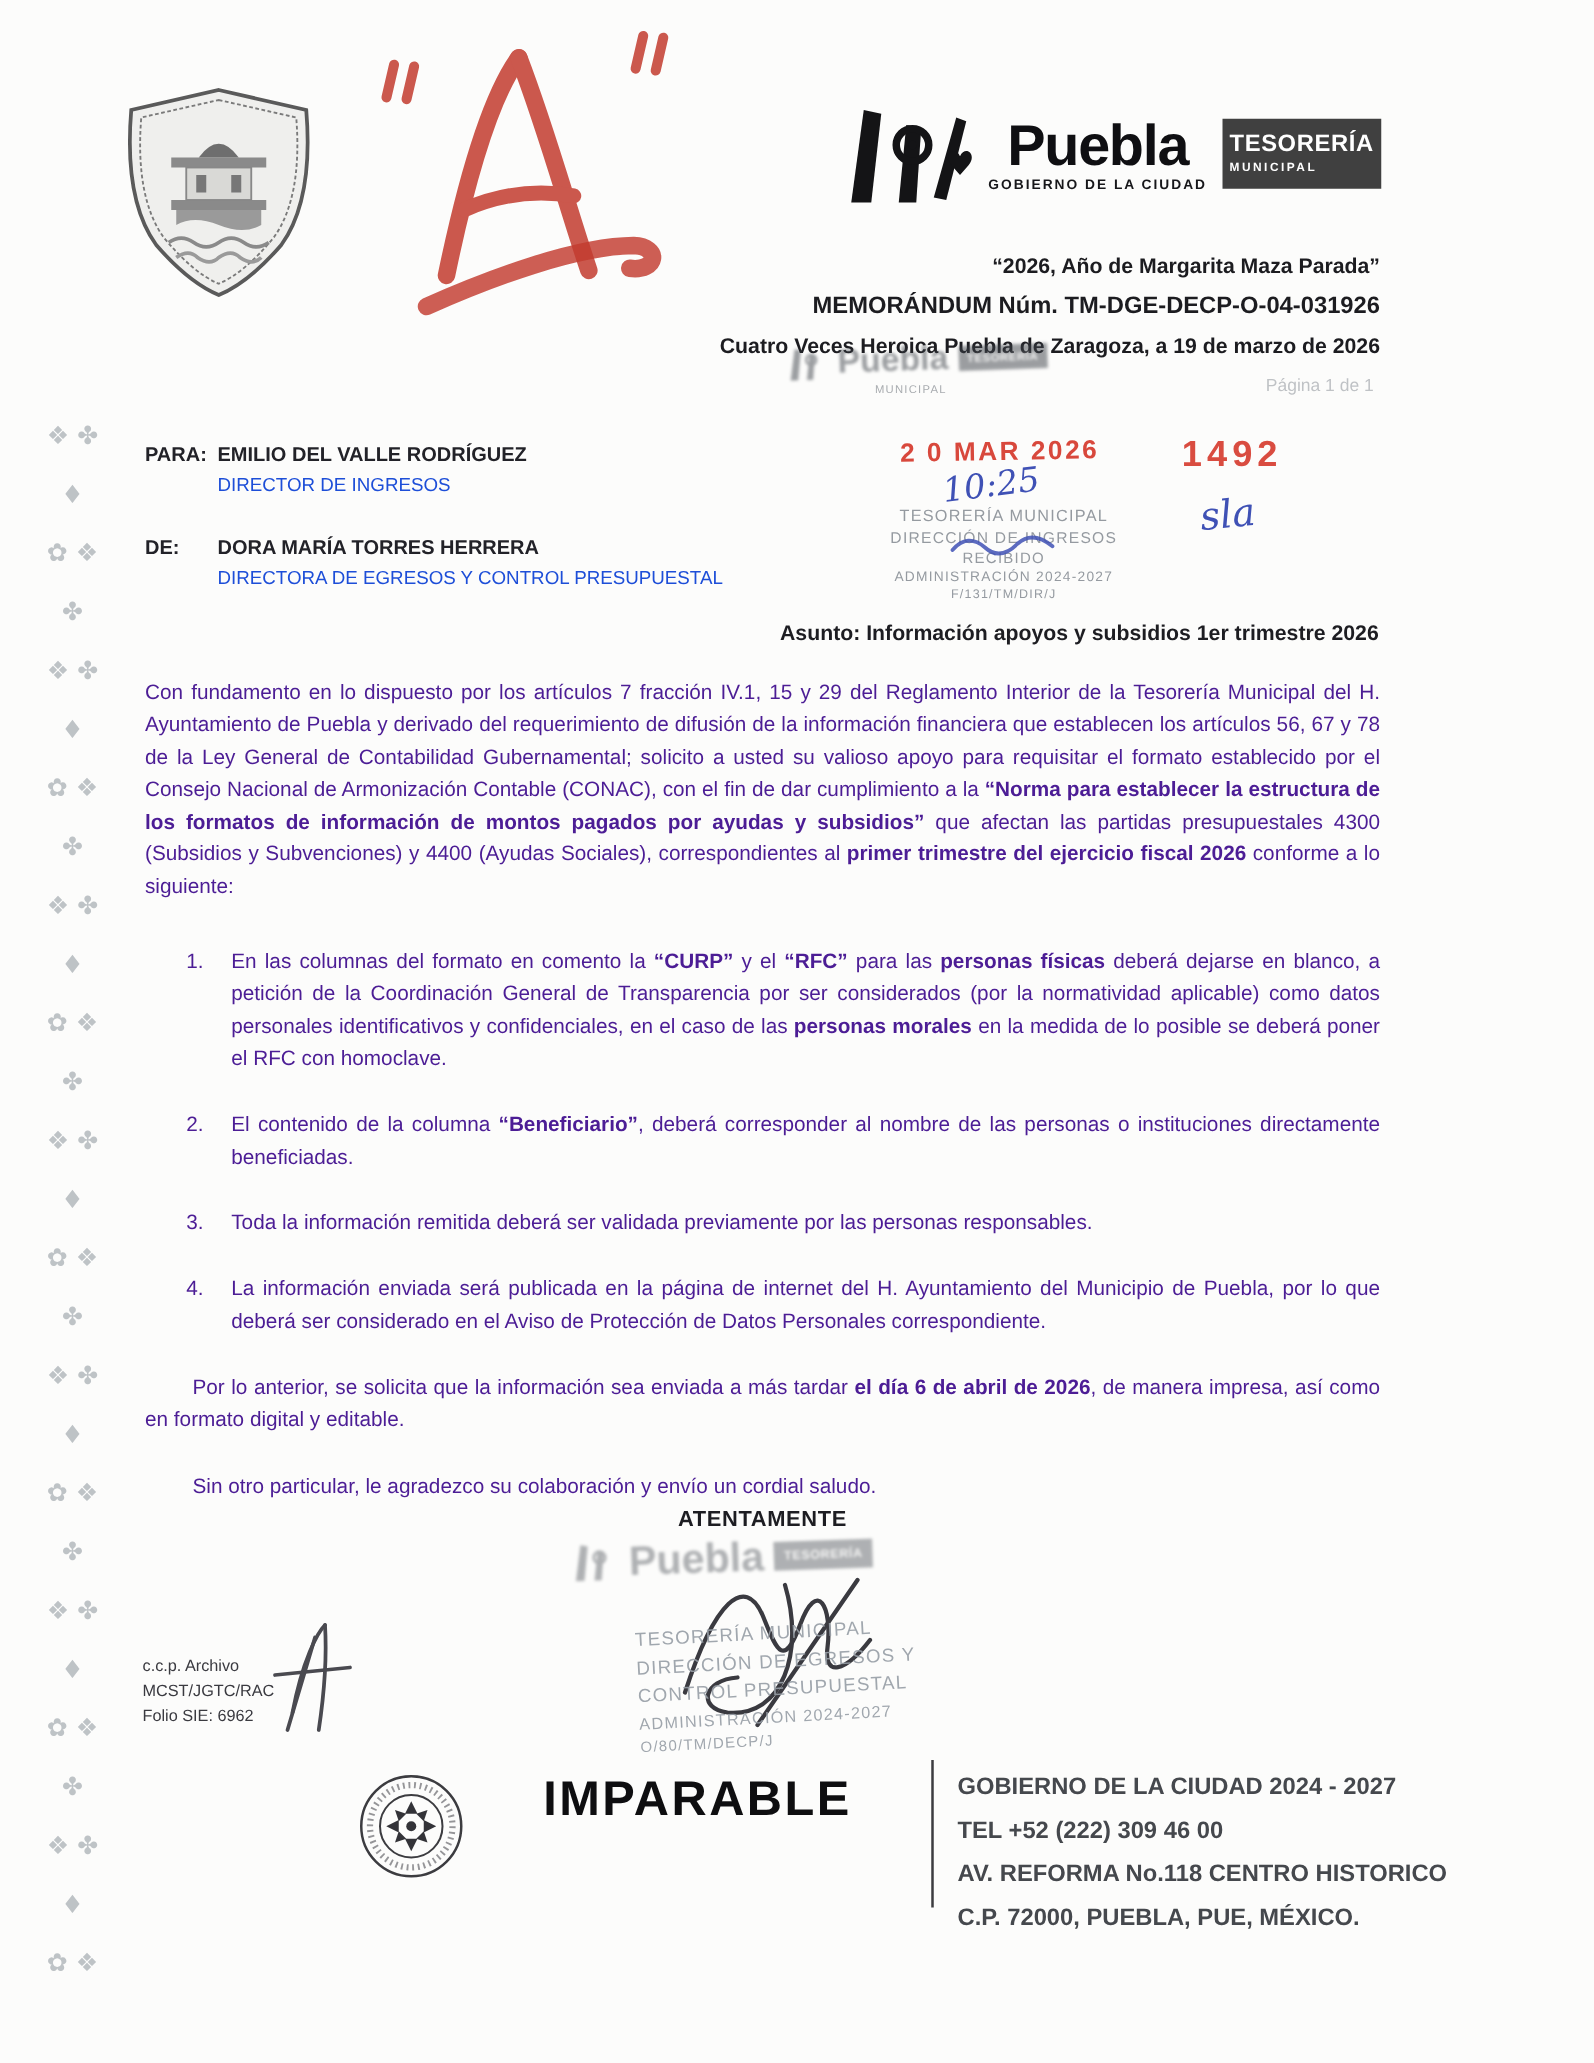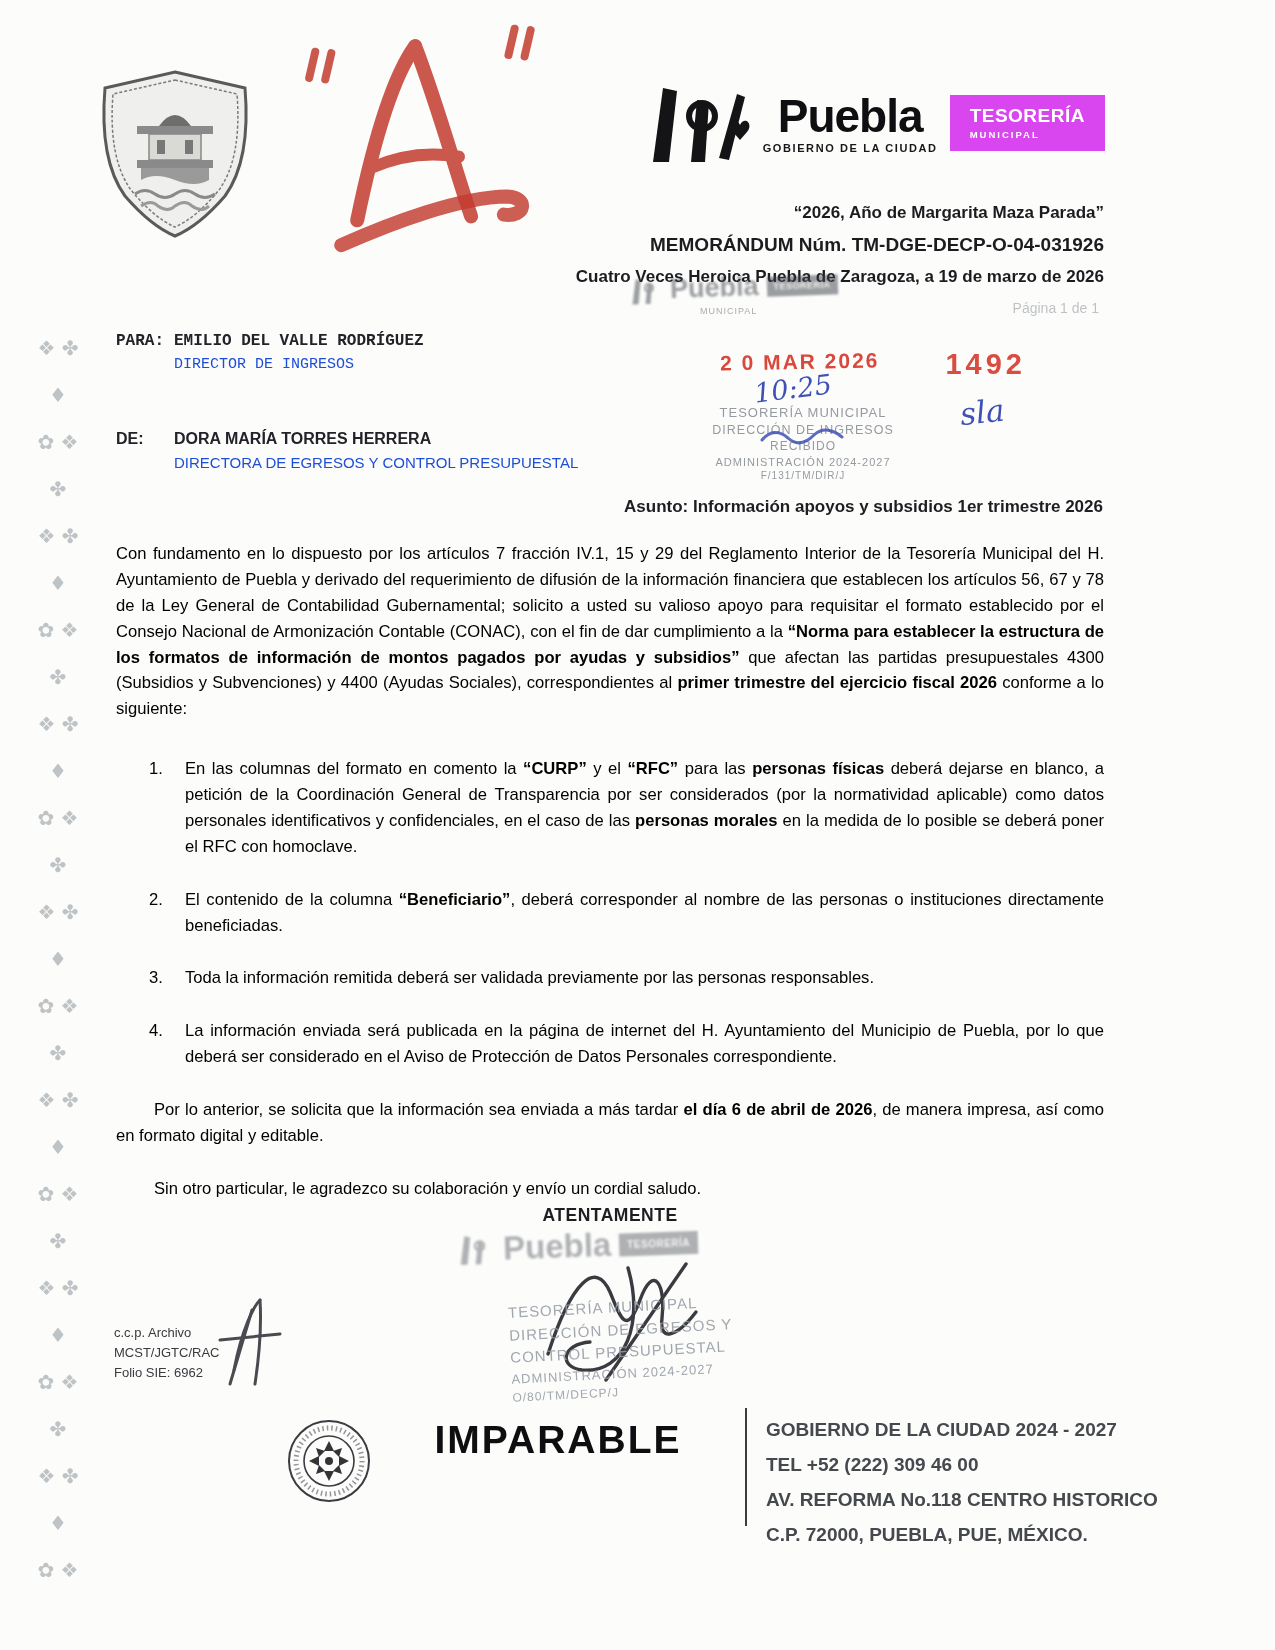--- a/index.html
+++ b/index.html
@@ -18,37 +18,37 @@
   
   .crest{position:absolute;left:95px;top:68px;}
   
   .red-a{position:absolute;left:298px;top:16px;transform:rotate(-2deg);}
   .red-swoosh{position:absolute;left:332px;top:182px;transform:rotate(-3deg);}
   
   .brand{position:absolute;right:170px;top:80px;display:flex;align-items:center;gap:12px;}
   .brand-word{display:flex;flex-direction:column;align-items:center;}
   .brand-name{font-size:46px;font-weight:800;letter-spacing:-1px;color:#0f0f12;line-height:1;}
   .brand-tag{font-size:11px;font-weight:700;letter-spacing:1.6px;color:#17171a;margin-top:3px;}
-  .brand-box{background:#d946ef;color:#fff;padding:11px 20px;min-width:112px;}
+  .brand-box{background:#404040;color:#fff;padding:11px 6px;min-width:112px;}
   .brand-box .t1{font-size:19px;font-weight:800;letter-spacing:.5px;line-height:1.1;}
   .brand-box .t2{font-size:9.5px;font-weight:600;letter-spacing:2px;margin-top:2px;}
   
   .header-lines{position:absolute;right:171px;top:203px;text-align:right;color:#1c1c20;}
   .header-lines .motto{font-size:17px;font-weight:700;margin-bottom:11px;}
   .header-lines .memo{font-size:19px;font-weight:800;margin-bottom:11px;}
   .header-lines .date{font-size:17px;font-weight:700;}
   .page-note{position:absolute;right:176px;top:300px;font-size:14px;color:#8e939a;opacity:.55;filter:blur(.4px);}
   
   .ghost-logo{position:absolute;left:628px;top:272px;display:flex;align-items:center;gap:8px;
     opacity:.5;filter:blur(1.1px);transform:rotate(-2deg);}
   .ghost-logo .gname{font-size:27px;font-weight:800;color:#3c4148;}
   .ghost-logo .gbox{background:#3c4148;color:#e9e9e9;font-size:9px;font-weight:700;padding:5px 7px;letter-spacing:.5px;}
   .ghost-sub{position:absolute;left:700px;top:306px;font-size:9px;letter-spacing:1px;color:#70767d;opacity:.6;filter:blur(.5px);}
   
-  .para-block{position:absolute;left:116px;top:332px;font-size:16px;color:#222228;font-family:Liberation Mono, monospace;}
+  .para-block{position:absolute;left:116px;top:356px;font-size:16px;color:#222228;}
   .para-row{display:flex;}
   .para-row .lbl{width:58px;font-weight:800;flex:none;}
   .para-row .nm{font-weight:800;}
   .para-title{margin-left:58px;margin-top:6px;font-size:15px;color:#1d4ed8;}
   .de-block{position:absolute;left:116px;top:430px;font-size:16px;color:#222228;}
   
   .rstamp{position:absolute;left:688px;top:346px;width:340px;height:140px;}
   .rstamp .rdate{position:absolute;left:32px;top:4px;font-size:21px;font-weight:700;
     letter-spacing:2px;color:var(--stamp-red,#d6392c);transform:rotate(-1deg);opacity:.92;}
   .rstamp .rfolio{position:absolute;right:2px;top:2px;font-size:29px;font-weight:700;
@@ -62,21 +62,21 @@
   .rstamp .rlines .l2{font-size:12px;}
   .rstamp .rlines .l3{font-size:11px;}
   .rstamp .rlines .l4{font-size:10px;}
   .rstamp .rinitials{position:absolute;right:24px;top:48px;font-size:31px;color:var(--ink-blue,#3f51b5);
     font-family:"DejaVu Serif",serif;font-style:italic;transform:rotate(-6deg);}
   .rstamp .scribble{position:absolute;left:70px;top:78px;}
   
   .subject{position:absolute;right:172px;top:497px;font-size:17px;font-weight:800;color:#1d1d22;}
   
   .letter{position:absolute;left:116px;top:541px;width:988px;font-size:16.6px;line-height:1.56;
-    text-align:justify;color:#000000;}
+    text-align:justify;color:#4c1d95;}
   .letter p{margin:0;}
   .letter .gap-md{margin-top:27px;}
   .letter ol{list-style:none;margin:34px 0 0 0;padding:0;}
   .letter li{display:flex;padding-left:33px;margin-bottom:27px;}
   .letter li .num{flex:none;width:36px;}
   .letter li .runs{flex:1;}
   .indent{text-indent:38px;}
   b,.b{font-weight:700;}
   
   .atentamente{position:absolute;left:116px;top:1205px;width:988px;text-align:center;

